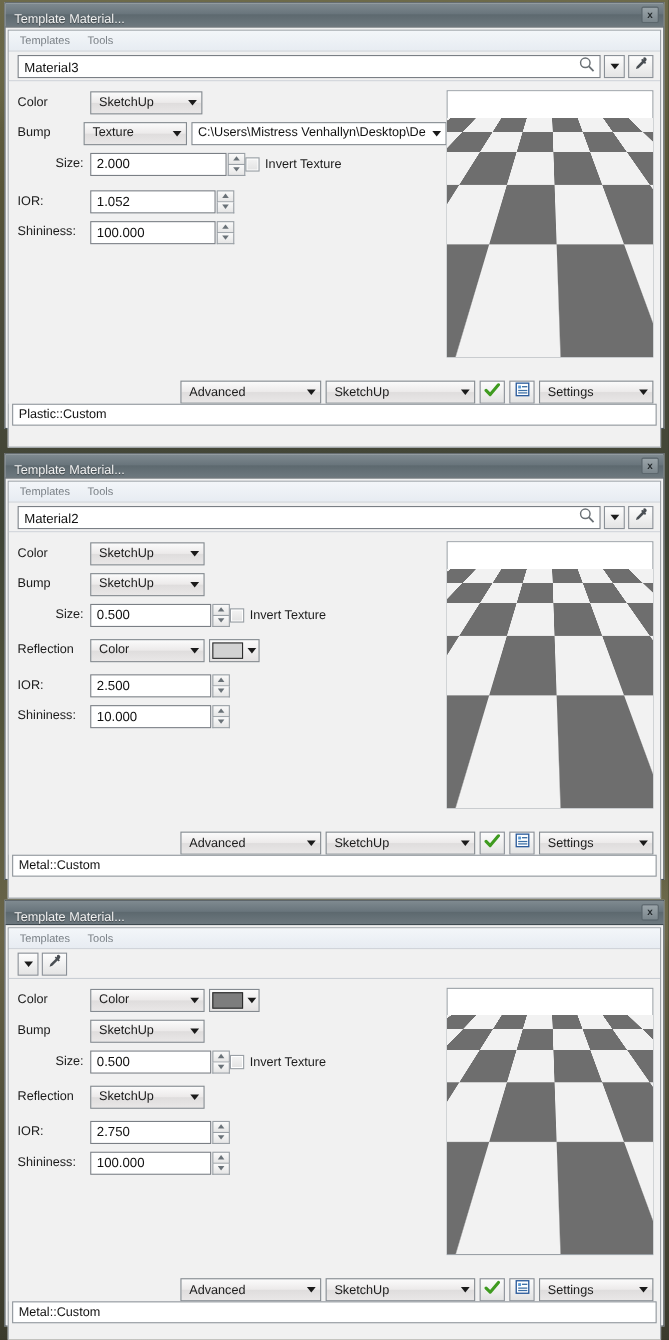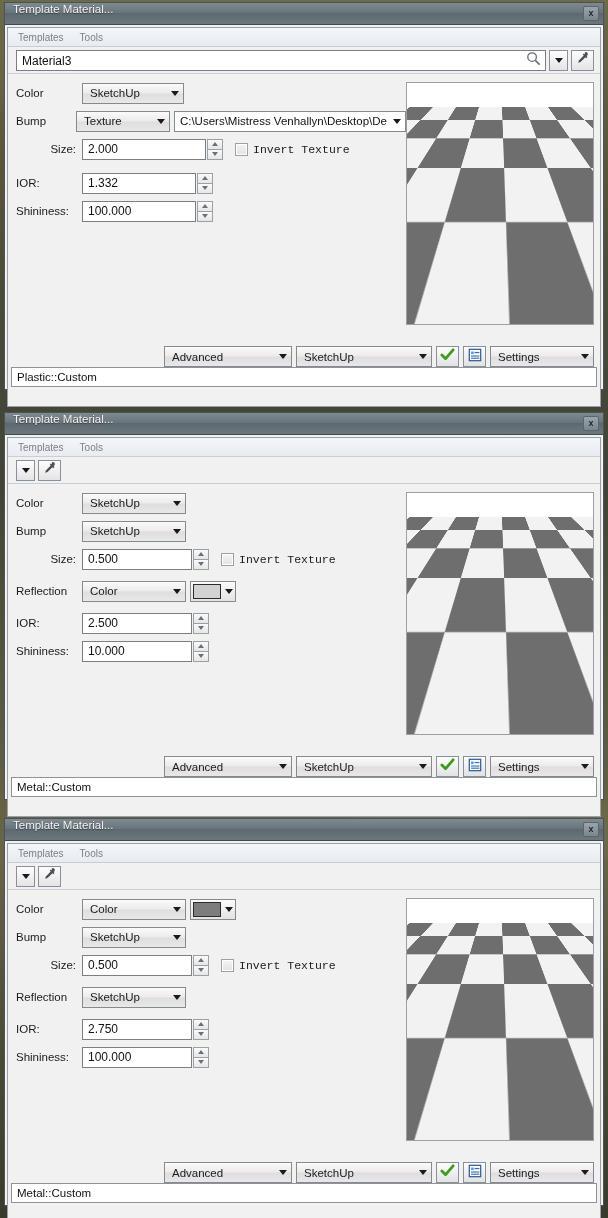--- a/index.html
+++ b/index.html
@@ -38,21 +38,21 @@
     border: 1px solid #4a5358;
     box-shadow: 0 0 0 1px rgba(255,255,255,.35) inset;
   }
   .win1 { top: 2px;   height: 388px; }
   .win2 { top: 412px; height: 388px; }
   .win3 { top: 818px; height: 388px; }
 
   .titlebar {
     height: 22px;
     background: linear-gradient(180deg, #7f8a90 0%, #69757c 45%, #5d696f 50%, #6d787e 100%);
-    display: flex; align-items: flex-start;
+    display: flex; align-items: flex-end;
     padding: 0 2px 0 8px;
     position: relative;
     border-bottom: 1px solid #3f4a50;
   }
   .titlebar .title {
     font-size: 11.5px;
     color: #f2f2f2;
     text-shadow: 0 1px 1px rgba(0,0,0,.45);
     white-space: nowrap;
   }
@@ -198,21 +198,21 @@
     background: linear-gradient(180deg,#fbfbfb,#e4e2e2);
     display: flex; align-items: center;
     padding: 2px;
     margin-left: 4px; cursor: pointer;
   }
   .swatch {
     width: 29px; height: 15px;
     border: 1px solid #2b2b2b;
   }
 
-  .chk-wrap { display: flex; align-items: flex-start; margin-left: 12px; gap: 5px; font-family: Liberation Mono, monospace; }
+  .chk-wrap { display: flex; align-items: flex-end; gap: 5px; }
   .chk {
     width: 13px; height: 13px;
     background: linear-gradient(180deg,#f4f4f4,#e2e2e2);
     border: 1px solid #9aa0a6;
     box-shadow: 0 0 0 1px #fff inset;
   }
   .chk-lbl { font-size: 11.5px; color: #1b1b1b; }
 
   
   .preview {
@@ -353,21 +353,21 @@
           </div>
           <div class="chk-wrap">
             <span class="chk"></span>
             <span class="chk-lbl">Invert Texture</span>
           </div>
         </div>
 
         <div class="row" style="margin-top:12px">
           <span class="lbl lbl-w">IOR:</span>
           <div class="textfield" style="width:114px">
-            <span>1.332</span>
+            <span>1.052</span>
           </div>
           <div class="spin">
             <div>
                 <i class="sp-up"></i>
               </div>
             <div>
                 <i class="sp-dn"></i>
               </div>
           </div>
         </div>
@@ -465,20 +465,29 @@
       <span>x</span>
     </div>
   </div>
   <div class="inner">
     <div class="menubar">
       <span class="mi">Templates</span>
       <span class="mi">Tools</span>
     </div>
 
     <div class="searchrow">
+      <div class="searchbox">
+        <span class="val">Material2</span>
+        <span>
+          <svg width="15" height="15" viewBox="0 0 16 16">
+              <circle cx="6.5" cy="6.5" r="4.6" fill="none" stroke="#6b7176" stroke-width="1.4"></circle>
+              <line x1="10" y1="10" x2="14.5" y2="14.5" stroke="#6b7176" stroke-width="1.8"></line>
+            </svg>
+        </span>
+      </div>
       <div class="mini-btn">
         <span class="arrow-d" style="margin:0"></span>
       </div>
       <div class="pick-btn">
         <span>
           <svg width="15" height="15" viewBox="0 0 16 16">
               <path d="M10.5 1.6a2 2 0 0 1 2.8 2.8l-1 1 1 1-1.2 1.2-1-1-5.2 5.2-2.6.8.8-2.6 5.2-5.2-1-1L9.5 2.6l1 1z" fill="#4a4f54"></path>
             </svg>
         </span>
       </div>

